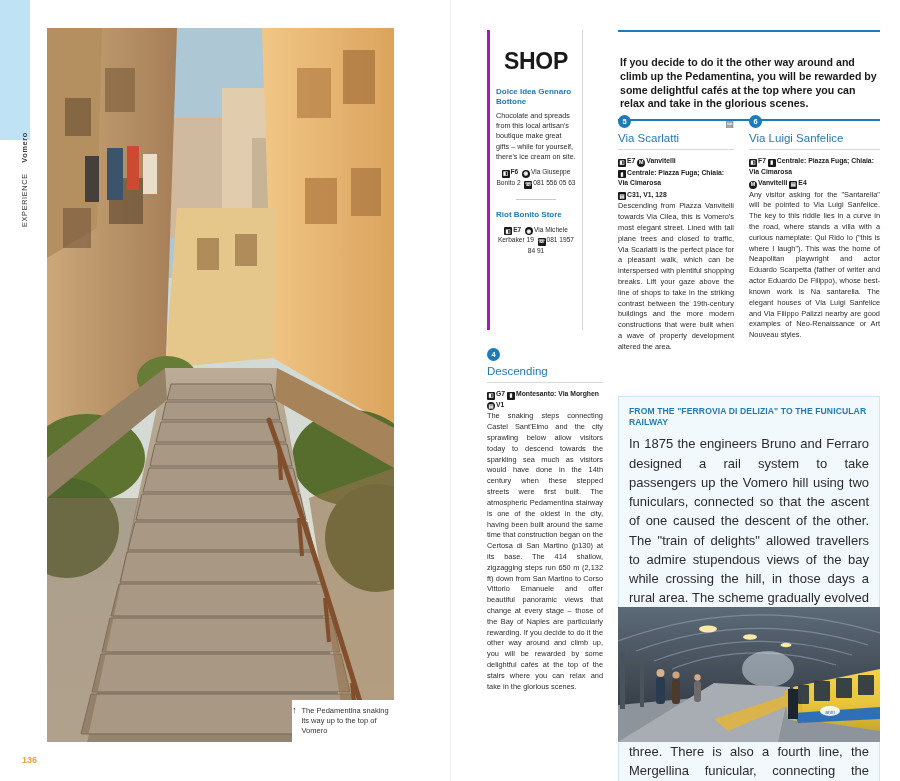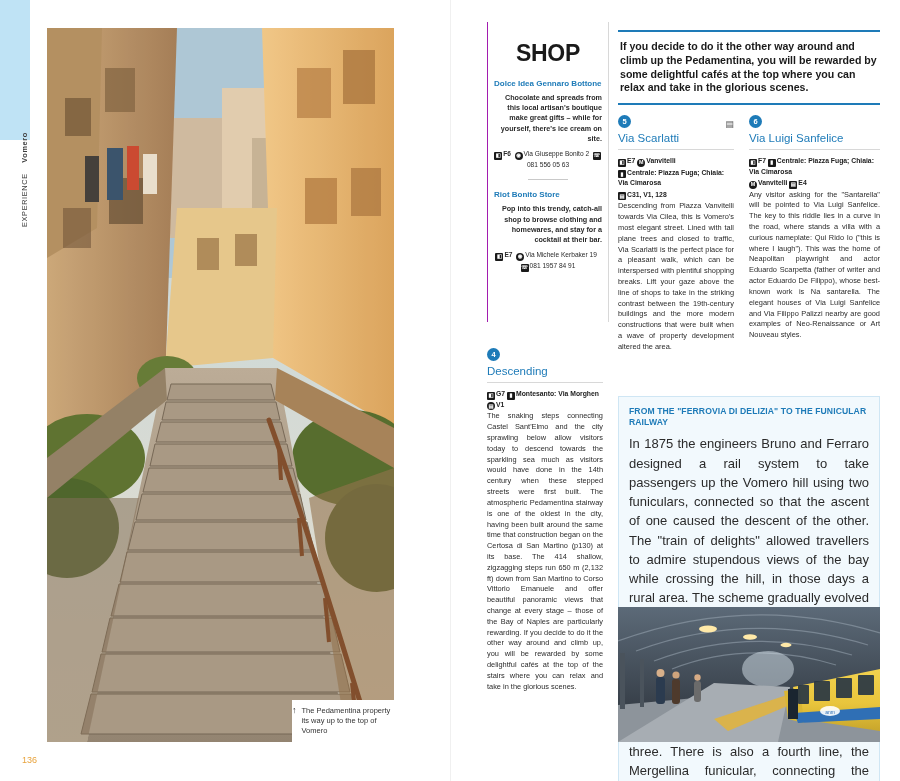--- a/index.html
+++ b/index.html
@@ -34,21 +34,21 @@
     white-space: nowrap;
   }
   .side-label .bold { font-weight: bold; }
 
   
   .folio {
     position: absolute;
     bottom: 16px;
     font-size: 9px;
     color: #e8a33d;
-    font-weight: normal;
+    font-weight: bold;
   }
   .folio-left { left: 22px; }
   .folio-right { right: 36px; }
 
   
   .gutter {
     position: absolute;
     left: 450px; top: 0;
     width: 1px; height: 781px;
     background: #f0f0f0;
@@ -73,23 +73,23 @@
     line-height: 1.35;
     color: #333;
     display: flex;
     gap: 5px;
   }
   .caption .arrow { font-size: 9px; color: #333; line-height: 1.1; }
 
   
   .shop-panel {
     position: absolute;
-    left: 487px; top: 22px;
-    width: 122px;
-    border-left: 1px solid #a21caf;
+    left: 487px; top: 30px;
+    width: 96px;
+    border-left: 3px solid #a21caf;
     border-right: 1px solid #d8d8d8;
     padding: 18px 6px 8px 6px;
     min-height: 300px;
   }
   .shop-title {
     font-size: 23px;
     font-weight: 800;
     text-align: center;
     letter-spacing: -0.3px;
     color: #1a1a1a;
@@ -100,22 +100,21 @@
     font-weight: bold;
     color: #1e7bb8;
     text-align: left;
     line-height: 1.25;
     margin-bottom: 4px;
   }
   .shop-body {
     font-size: 7.2px;
     line-height: 1.42;
     color: #2b2b2b;
-    text-align: right;
-    font-weight: bold;
+    text-align: left;
   }
   .shop-meta {
     font-size: 6.6px;
     line-height: 1.45;
     color: #2b2b2b;
     text-align: center;
     margin-top: 5px;
   }
   .shop-sep {
     width: 40px; height: 1px;
@@ -123,21 +122,21 @@
     margin: 10px auto;
   }
 
   
   .pullquote {
     position: absolute;
     left: 618px; top: 30px;
     width: 262px;
     border-top: 2px solid #1e7bb8;
     border-bottom: 2px solid #1e7bb8;
-    padding: 8px 2px 8px 2px;
+    padding: 24px 2px 8px 2px;
     font-size: 10.6px;
     font-weight: bold;
     line-height: 1.3;
     color: #1a1a1a;
   }
 
   
   .num-badge {
     width: 13px; height: 13px;
     border-radius: 50%;
@@ -345,21 +344,21 @@
         <line x1="278" y1="570" x2="282" y2="614"></line>
         <line x1="305" y1="655" x2="310" y2="700"></line>
       </g>
 
       <rect x="0" y="0" width="347" height="714" fill="#ffae4d" opacity="0.06"></rect>
     </svg>
   </div>
 
   <div class="caption">
     <span class="arrow">↑</span>
-    <span>The Pedamentina property its way up to the top of Vomero</span>
+    <span>The Pedamentina snaking its way up to the top of Vomero</span>
   </div>
 
   <div class="folio folio-left">136</div>
   <div class="folio folio-right">137</div>
 
   <div class="shop-panel">
     <div class="shop-title">SHOP</div>
 
     <div>
       <div class="shop-name">Dolce Idea Gennaro Bottone</div>
@@ -368,21 +367,20 @@
         <span class="ico sq">◧</span><span class="bld">F6</span>
         &nbsp;<span class="ico">◉</span><span>Via Giuseppe Bonito 2</span>
         &nbsp;<span class="ico sq">☏</span><span>081 556 05 63</span>
       </div>
     </div>
 
     <div class="shop-sep"></div>
 
     <div>
       <div class="shop-name">Riot Bonito Store</div>
-      <div class="shop-body">Pop into this trendy, catch-all shop to browse clothing and homewares, and stay for a cocktail at their bar.</div>
       <div class="shop-meta">
         <span class="ico sq">◧</span><span class="bld">E7</span>
         &nbsp;<span class="ico">◉</span><span>Via Michele Kerbaker 19</span>
         &nbsp;<span class="ico sq">☏</span><span>081 1957 84 91</span>
       </div>
     </div>
   </div>
 
   <div class="pullquote">If you decide to do it the other way around and climb up the Pedamentina, you will be rewarded by some delightful cafés at the top where you can relax and take in the glorious scenes.</div>
 

